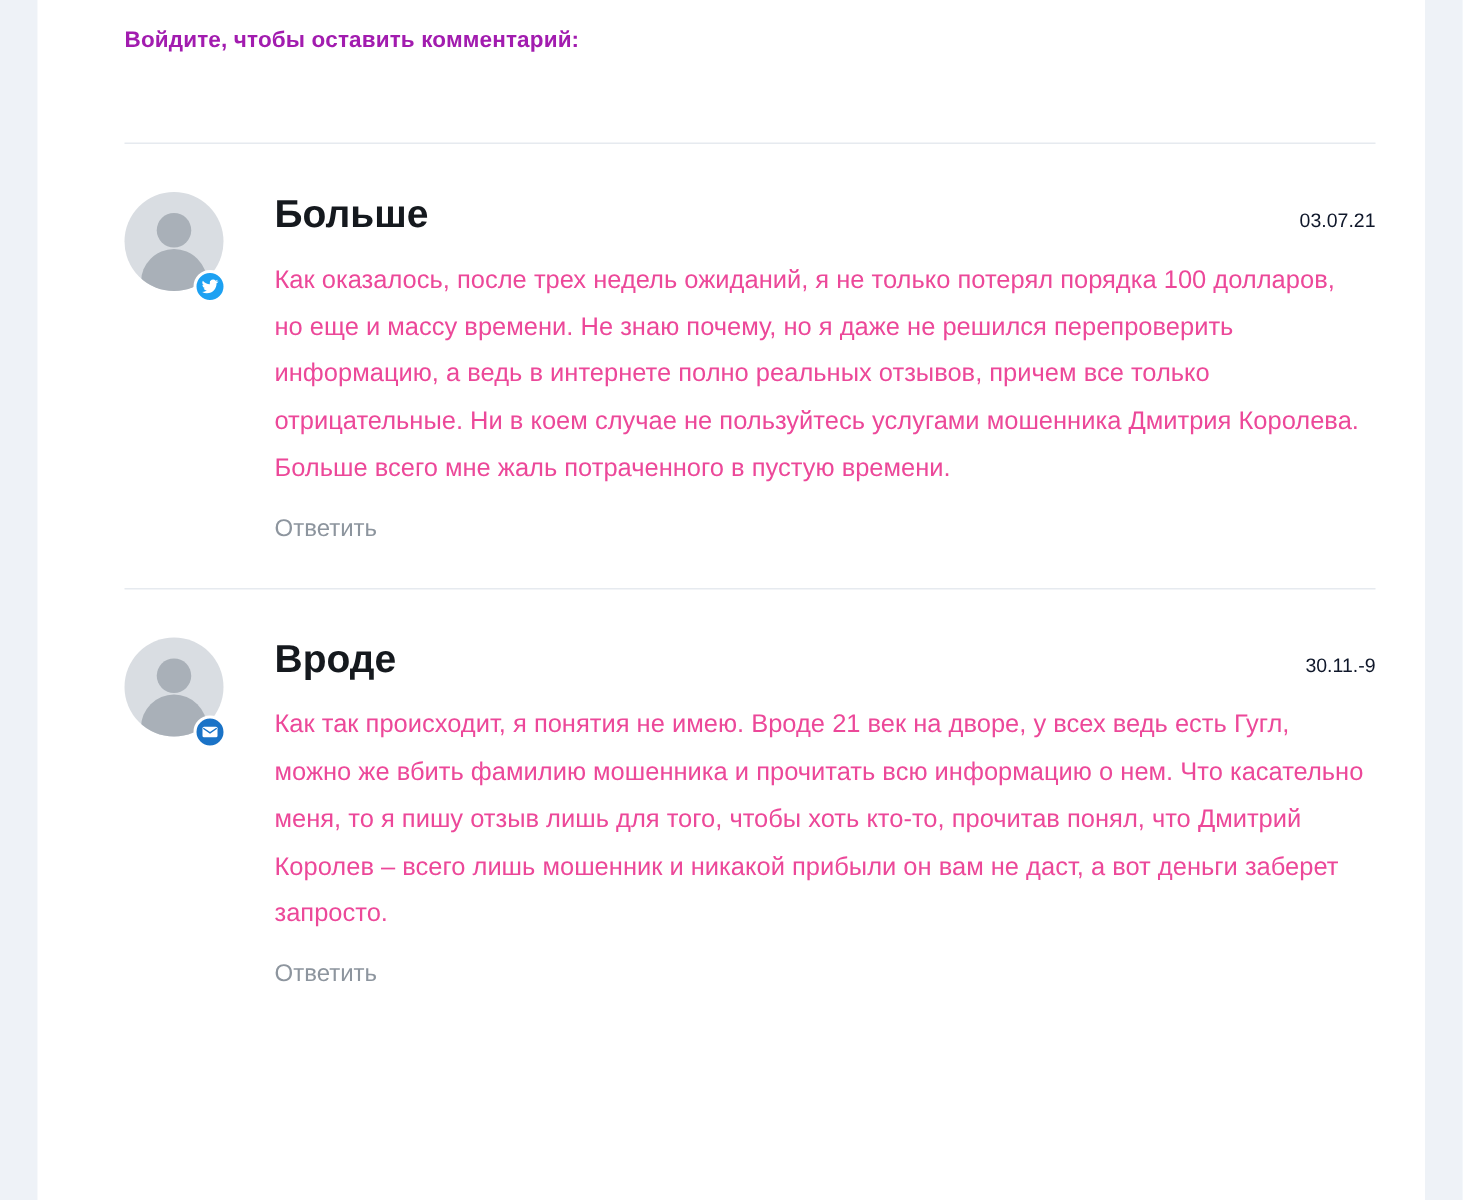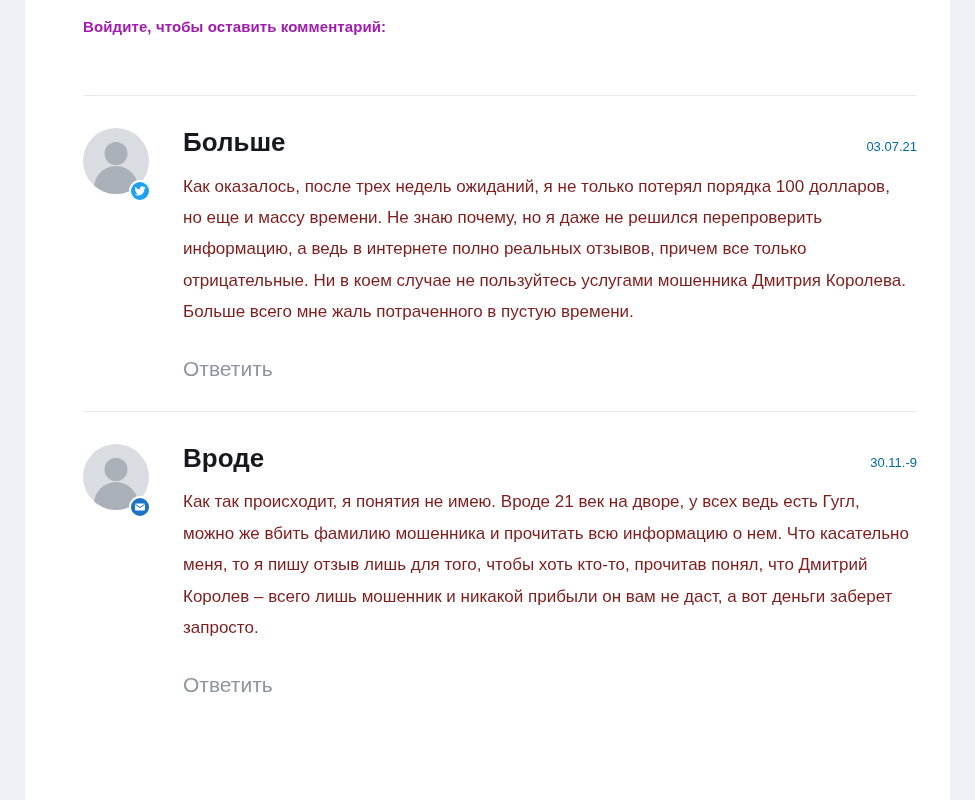--- a/index.html
+++ b/index.html
@@ -110,35 +110,35 @@
   }
   .author {
     font-size: 26px;
     font-weight: bold;
     color: #15191e;
     line-height: 1.1;
     margin: 0;
   }
   .date {
     font-size: 13px;
-    color: #0369a1;
+    color: #0f172a;
     white-space: nowrap;
     padding-left: 12px;
   }
   .text {
     font-size: 17px;
     line-height: 1.85;
-    color: #7f1d1d;
+    color: #ec4899;
     margin: 14px 8px 0 0;
     max-width: 740px;
   }
   .reply {
     display: inline-block;
-    margin-top: 29px;
-    font-size: 21px;
+    margin-top: 16px;
+    font-size: 16px;
     color: #8d959e;
     cursor: pointer;
     text-decoration: none;
     text-align: right;
   }
   .comment + .divider { margin-top: 30px; }
 </style>
 </head>
 <body>
 

